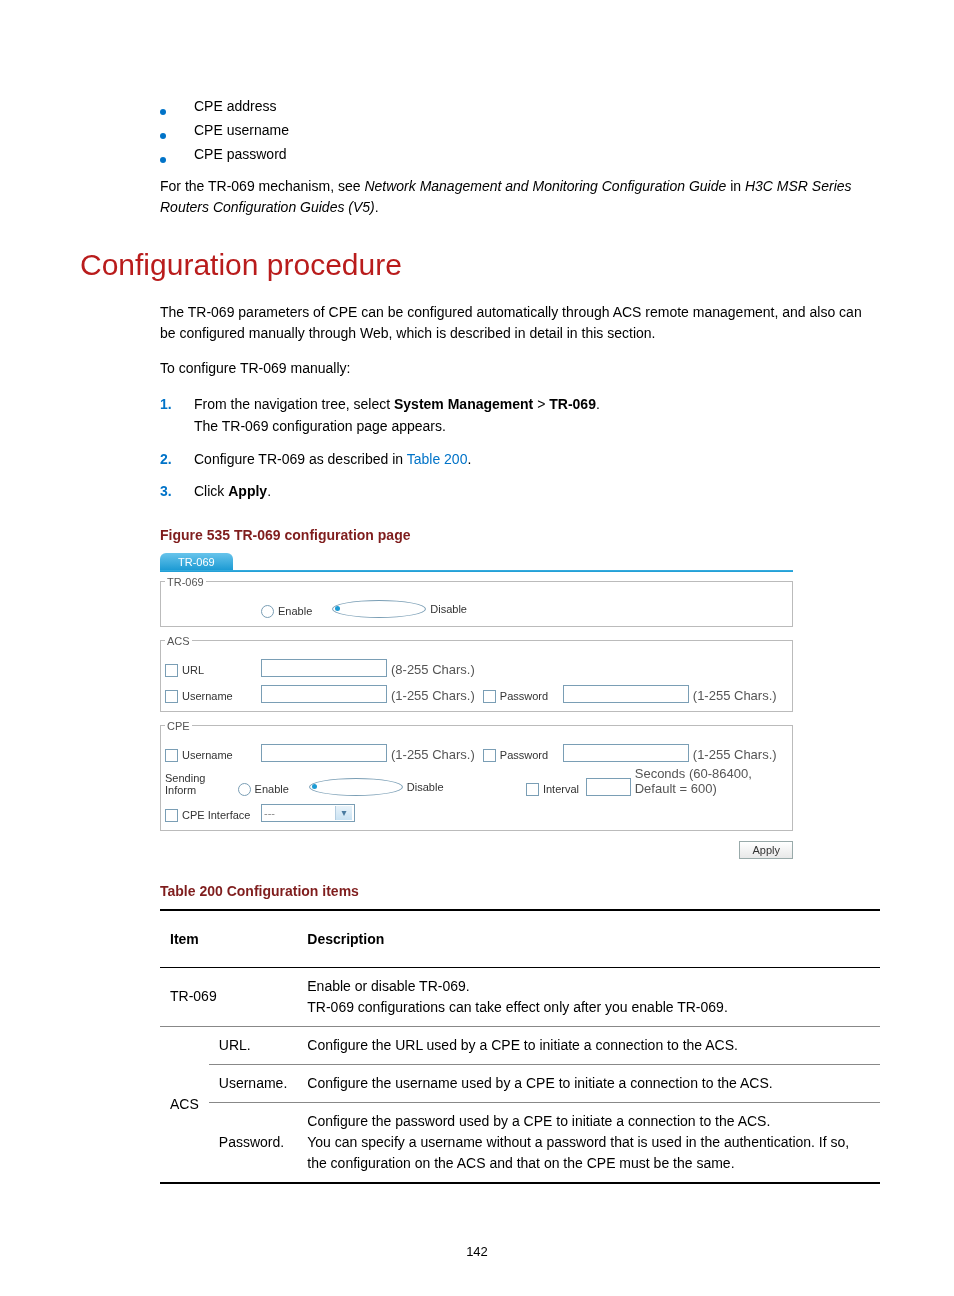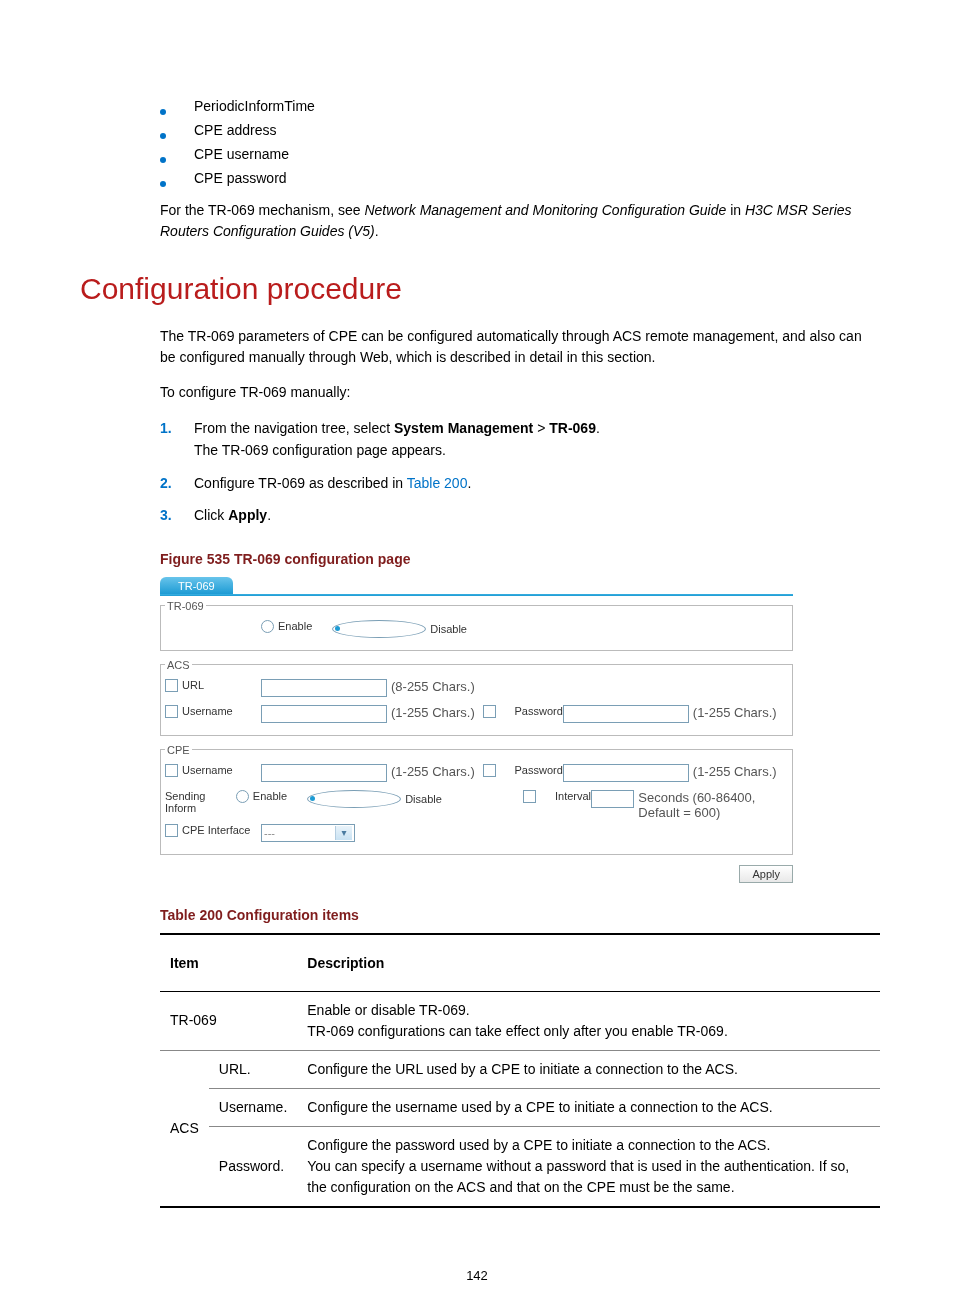--- a/index.html
+++ b/index.html
@@ -50,29 +50,29 @@
     border-radius: 6px 6px 0 0;
     font-size: 11px;
   }
   .blue-line { height: 2px; background: linear-gradient(#3ab0e0,#1d9bd4); width: 100%; }
   fieldset.grp {
     border: 1px solid #bbb;
     margin: 4px 0 8px 0;
     padding: 6px 4px 6px 4px;
   }
   fieldset.grp > legend { font-size: 11px; color: #555; padding: 0 2px; }
-  .row { display: flex; align-items: flex-start; min-height: 22px; padding: 2px 0; }
+  .row { display: flex; align-items: flex-end; min-height: 22px; padding: 2px 0; }
   .col-lbl { width: 96px; display: flex; align-items: center; gap: 4px; }
   .chk { width: 11px; height: 11px; border: 1px solid #7a9eb5; background: #fff; display: inline-block; }
   .radio-row { display: flex; align-items: center; gap: 4px; margin-right: 20px; }
   .radio { width: 11px; height: 11px; border: 1px solid #7a9eb5; border-radius: 50%; display: inline-flex; align-items: center; justify-content: center; background: #fff; }
   .radio.sel::after { content: ""; width: 5px; height: 5px; background: #1d9bd4; border-radius: 50%; display: block; }
   .inp { border: 1px solid #7a9eb5; height: 16px; width: 124px; background: #fff; margin-right: 4px; }
   .hint { color: #555; font-size: 13px; }
-  .col2-lbl { width: 80px; display: flex; align-items: center; gap: 19px; margin-left: 8px; }
+  .col2-lbl { width: 80px; display: flex; align-items: center; gap: 4px; margin-left: 8px; }
   .sel { border: 1px solid #7a9eb5; height: 16px; width: 88px; background: #fff; display: flex; align-items: center; justify-content: space-between; padding: 0 2px; }
   .sel .arrow { width: 16px; height: 14px; background: linear-gradient(#e9f3fa,#c9e2f3); border-left: 1px solid #b4cde0; display: flex; align-items: center; justify-content: center; color: #4a7ba0; font-size: 10px; }
   .apply-row { display: flex; justify-content: flex-end; margin-top: 10px; }
   .apply-btn {
     border: 1px solid #9aa; background: linear-gradient(#fff,#e8e8e8);
     font-size: 11px; padding: 2px 12px; cursor: default;
   }
 
   
   table.cfg {
@@ -87,24 +87,20 @@
   .pgnum { text-align: center; font-size: 13px; margin-top: 60px; }
 </style>
 </head>
 <body>
 
 <div class="page">
 
   <div class="bullet-list">
     <div class="bullet-row">
         <span class="bullet-dot"></span>
-        <span class="bullet-text">PeriodicInformTime</span>
-      </div>
-    <div class="bullet-row">
-        <span class="bullet-dot"></span>
         <span class="bullet-text">CPE address</span>
       </div>
     <div class="bullet-row">
         <span class="bullet-dot"></span>
         <span class="bullet-text">CPE username</span>
       </div>
     <div class="bullet-row">
         <span class="bullet-dot"></span>
         <span class="bullet-text">CPE password</span>
       </div>

